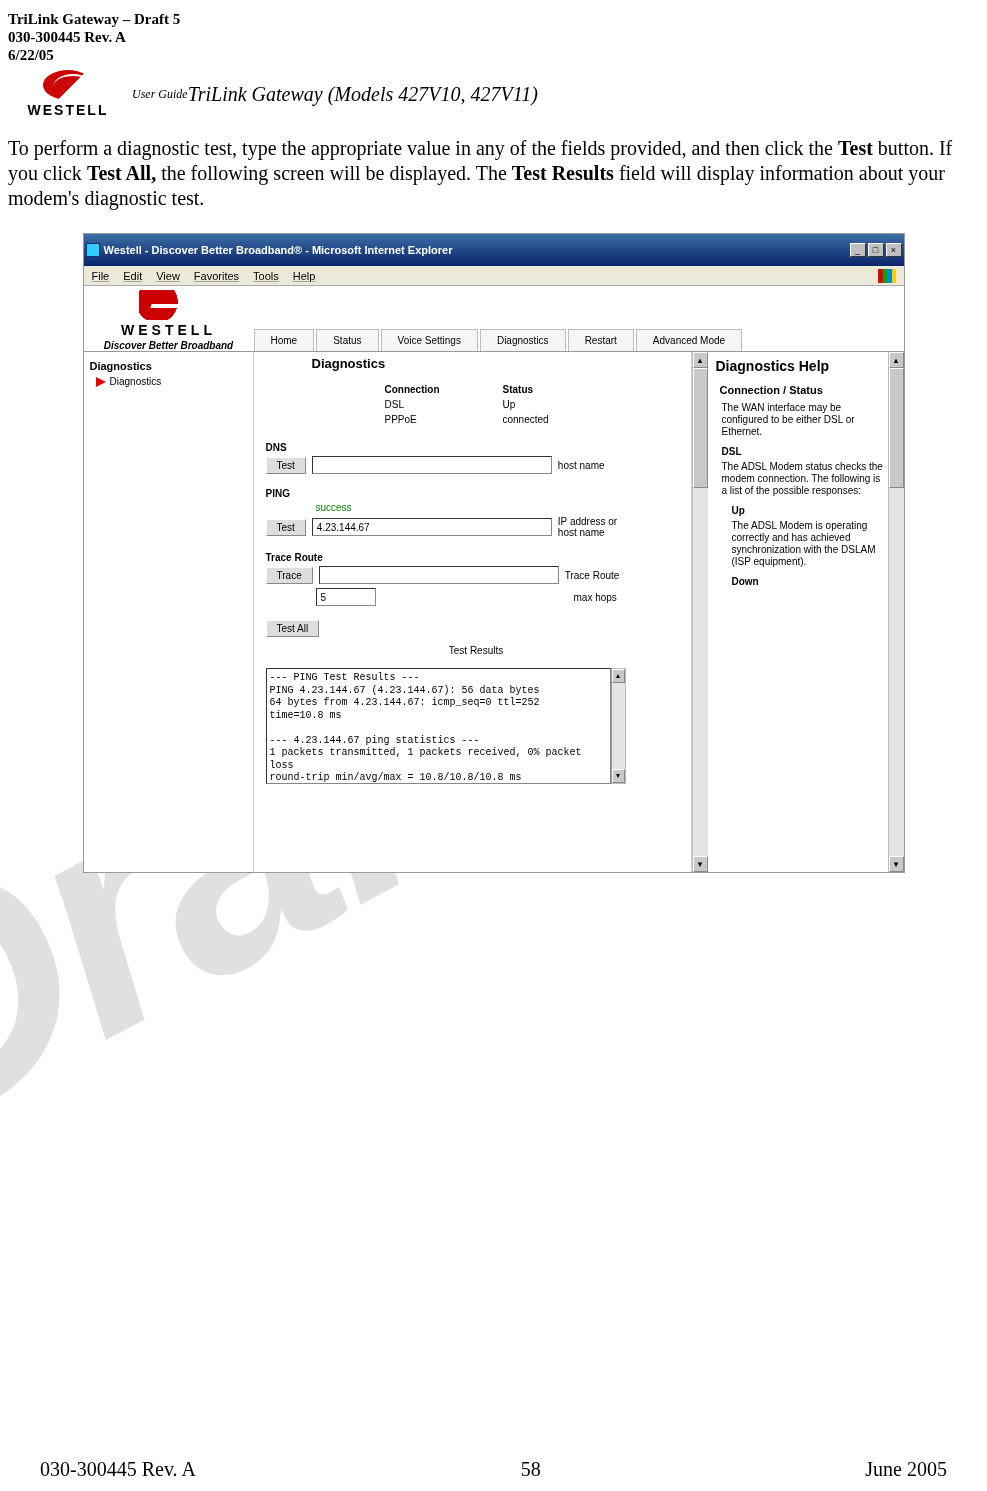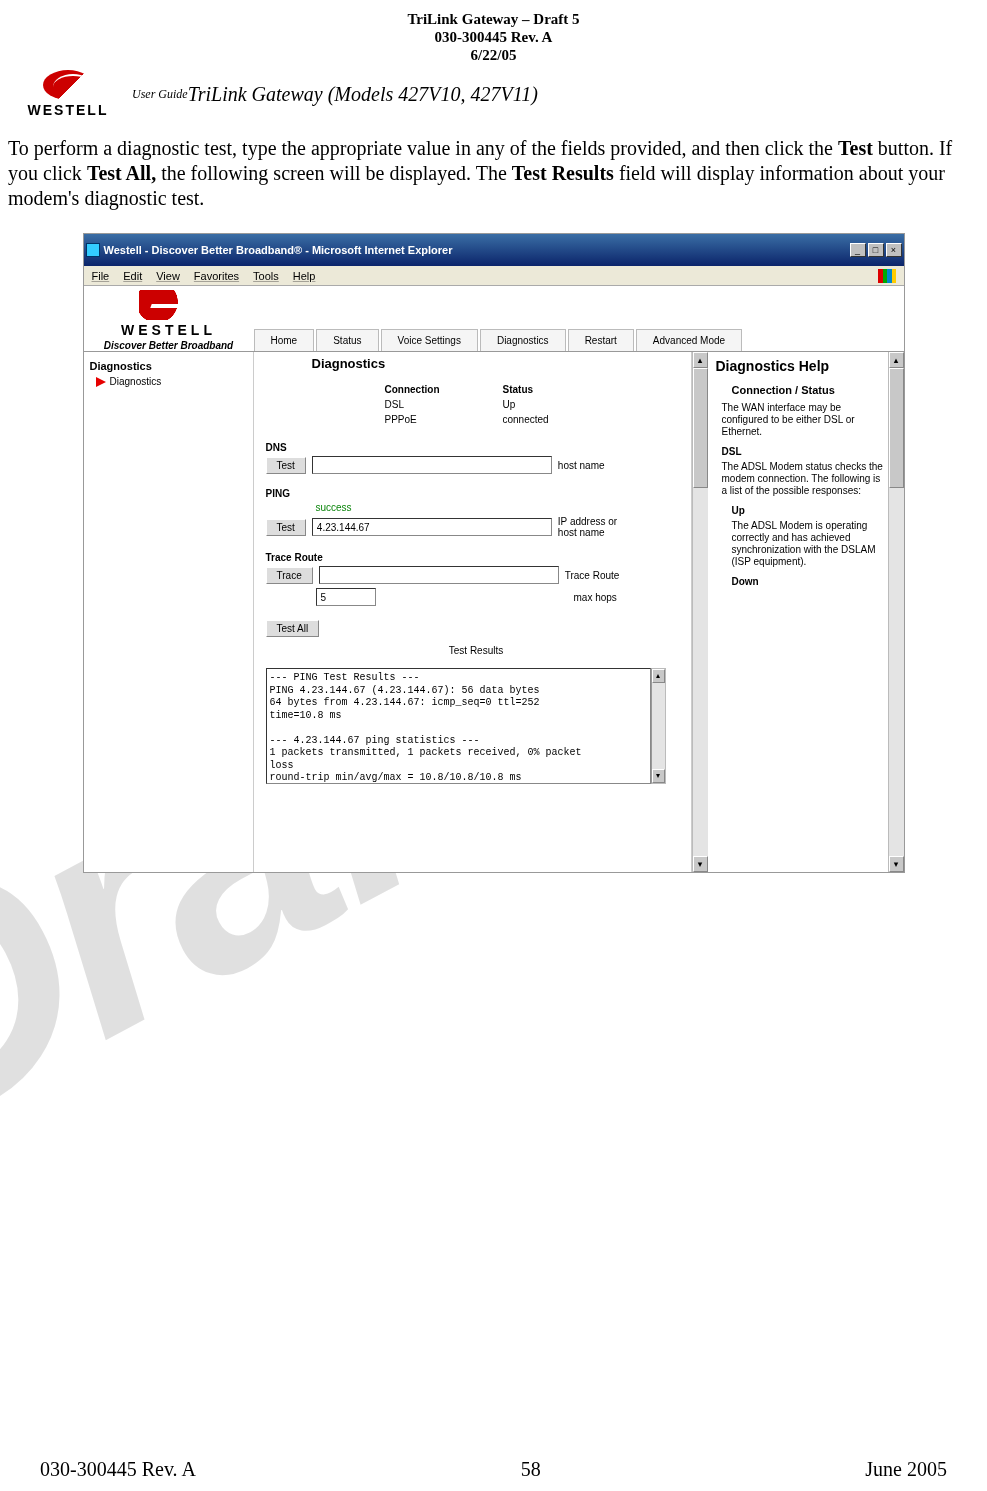--- a/index.html
+++ b/index.html
@@ -21,21 +21,21 @@
     font-style: italic;
     color: rgba(0,0,0,0.12);
     transform: rotate(-28deg);
     transform-origin: bottom left;
     font-family: Arial, sans-serif;
     letter-spacing: -10px;
     pointer-events: none;
     z-index: 0;
   }
   .page { position: relative; z-index: 1; padding: 10px 8px 0 8px; }
-  .doc-head { text-align: center; font-size: 15px; line-height: 1.2; font-weight: 700; }
+  .doc-head { font-size: 15px; line-height: 1.2; font-weight: 700; }
   .head-row { display: flex; align-items: center; margin-top: 6px; }
   .logo-cell { width: 120px; }
   .westell-logo {
     font-family: Arial, sans-serif;
     letter-spacing: 2px;
     font-size: 14px;
     font-weight: 700;
     color: #000;
     text-align: center;
   }
@@ -147,21 +147,21 @@
   }
   .vscroll .arrow, .vscroll .thumb {
     background: #c8c8c8; border: 1px solid #888;
     border-top-color: #fff; border-left-color: #fff;
     height: 16px; font-size: 9px; text-align: center; line-height: 14px;
   }
   .vscroll .track { flex: 1; background: #e4e4e4; }
   .vscroll .thumb { height: 120px; }
   .right-col { width: 180px; padding: 6px 4px 6px 8px; font-size: 10px; }
   .right-col .h-title { font-weight: 700; font-size: 14px; margin-bottom: 8px; }
-  .right-col .sub { font-weight: 700; margin: 10px 16px 6px; font-size: 11px; }
+  .right-col .sub { font-weight: 700; margin: 10px 4px 6px; font-size: 11px; }
   .right-col .sub2 { font-weight: 700; margin: 8px 0 4px 6px; font-size: 10px; }
   .right-col p { margin: 0 0 6px 6px; line-height: 1.2; }
   .right-col .indent { margin-left: 16px; }
   .center-title { font-weight: 700; font-family: Arial; font-size: 13px; margin: 0 0 10px 50px; }
   .conn-table { margin-left: 120px; font-size: 10px; }
   .conn-table th { text-align: left; font-weight: 700; padding-right: 60px; }
   .conn-table td { padding-right: 60px; }
   .section { margin: 14px 0 0 4px; }
   .section-head { font-weight: 700; font-size: 10px; margin-bottom: 3px; }
   .row { display: flex; align-items: center; gap: 6px; }
@@ -174,21 +174,21 @@
   .tf {
     border: 1px inset #888; height: 18px; font-size: 10px;
     padding: 8px 4px; font-family: Arial;
   }
   .tf.long { width: 240px; }
   .tf.short { width: 60px; }
   .label-right { font-size: 10px; }
   .success { font-size: 10px; color: #0a850a; margin-bottom: 3px; }
   .results-title { text-align: center; font-size: 10px; margin: 8px 0 4px; }
   .results-box {
-    width: 400px; height: 116px; margin-left: 4px;
+    width: 360px; height: 116px; margin-left: 4px;
     display: flex;
     margin-top: 12px;
   }
   .results-text {
     flex: 1; border: 1px inset #888; background: #fff;
     font-family: "Courier New", monospace; font-size: 10px;
     padding: 3px; white-space: pre; overflow: hidden; line-height: 1.25;
   }
   .right-scroll-narrow {
     width: 15px; background: #e4e4e4; display: flex; flex-direction: column;

